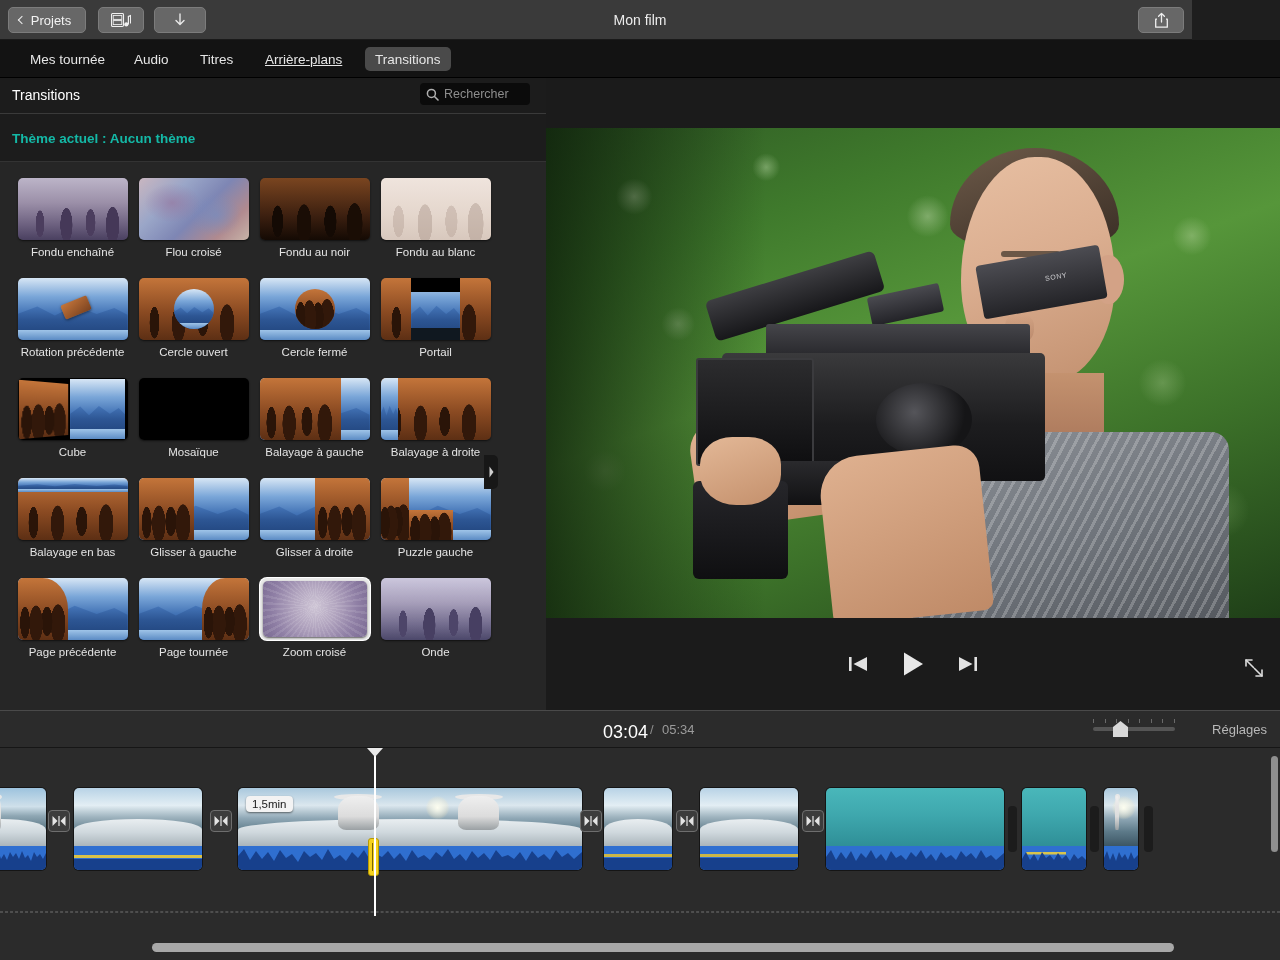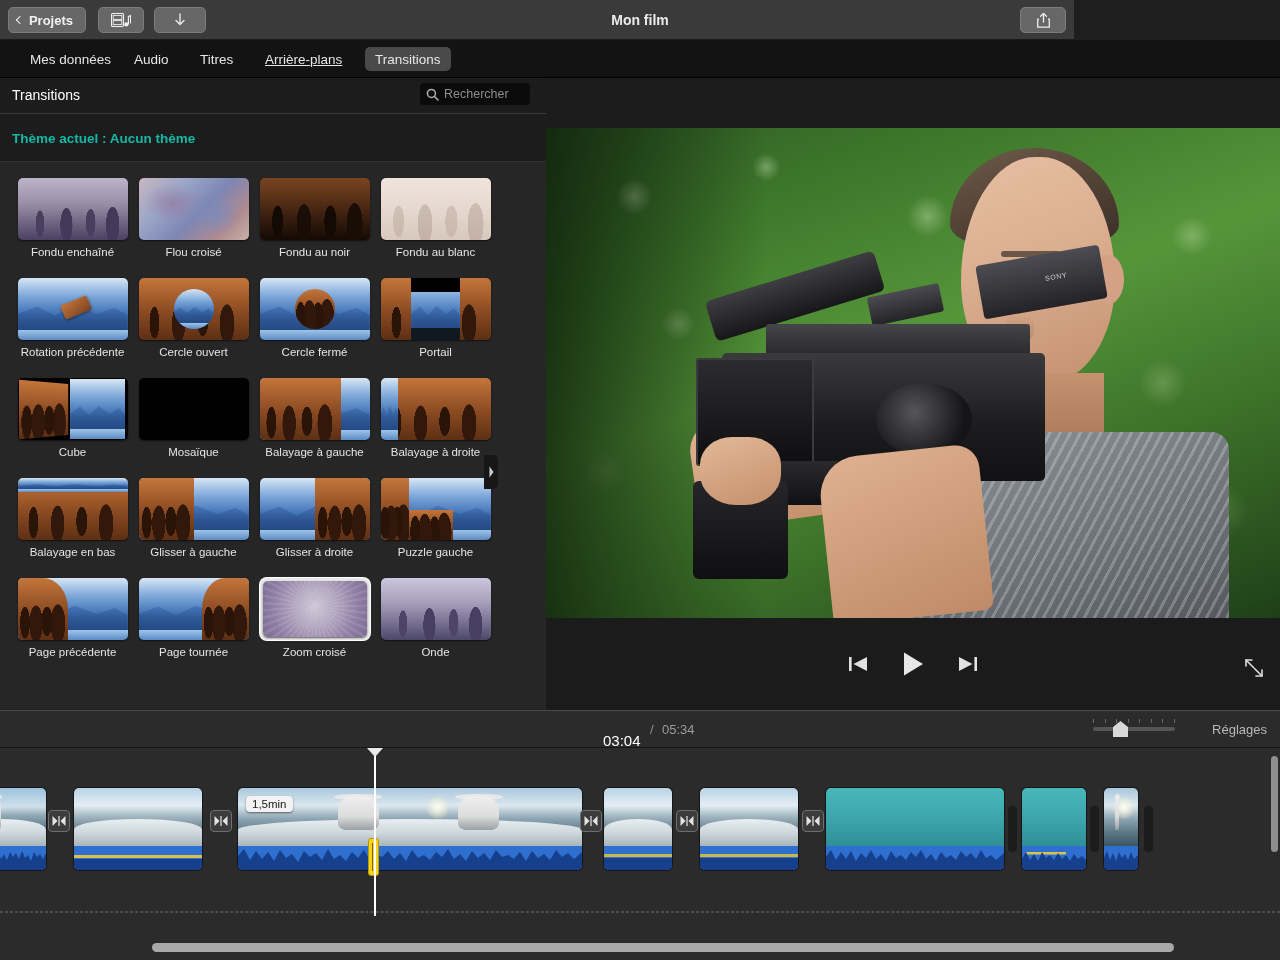--- a/index.html
+++ b/index.html
@@ -7,24 +7,23 @@
     width: 1280px; height: 960px;
     background: #1e1e1e;
     font-family: "Liberation Sans", sans-serif;
     overflow: hidden;
     -webkit-font-smoothing: antialiased;
   }
   #app { position: relative; width: 1280px; height: 960px; }
 
   
   .titlebar {
-    position: absolute; top: 0; left: 0; width: 1074px; height: 40px;
+    position: absolute; top: 0; left: 0; width: 1192px; height: 40px;
     background: #3a3a3a;
     border-bottom: 1px solid #1a1a1a;
-    font-weight: bold;
   }
   .tb-btn {
     position: absolute; top: 7px; height: 26px;
     background: #676767;
     border: 1px solid #7c7c7c;
     border-radius: 5px;
     color: #f2f2f2; font-size: 13px;
     display: flex; align-items: center; justify-content: center;
     gap: 4px;
     cursor: default;
@@ -399,21 +398,21 @@
 
   
   .tl-toolbar {
     position: absolute; top: 710px; left: 0; width: 1280px; height: 38px;
     background: #2b2b2b;
     border-top: 1px solid #4a4a4a;
     border-bottom: 1px solid #161616;
   }
   .time-cur {
     position:absolute; left: 603px; top: 11px;
-    color:#ffffff; font-size:15px;margin-top:10px;
+    color:#ffffff; font-size:18px;
   }
   .time-sep { position:absolute; left: 650px; top: 11px; color:#8e8e8e; font-size:13px; }
   .time-tot { position:absolute; left: 662px; top: 11px; color:#9b9b9b; font-size:13px; }
   .zoom-slider {
     position:absolute; right: 105px; top: 16px; width: 82px; height: 4px;
     background: #555; border-radius: 2px;
   }
   .zoom-ticks {
     position:absolute; right: 105px; top: 8px; width: 82px; height: 5px;
     display:flex; justify-content:space-between;
@@ -557,21 +556,21 @@
     <div class="tb-btn tb-share">
       <svg width="15" height="17" viewBox="0 0 15 17">
         <path d="M7.5 1.6v8.4M4.6 4.3L7.5 1.4l2.9 2.9" stroke="#f0f0f0" stroke-width="1.3" fill="none" stroke-linecap="round" stroke-linejoin="round"></path>
         <path d="M3 7.2H1.7v8h11.6v-8H12" stroke="#f0f0f0" stroke-width="1.3" fill="none" stroke-linejoin="round"></path>
       </svg>
     </div>
   </div>
 
   <div class="tabbar">
     <div class="tab" style="left:20px;">
-        <span>Mes données</span>
+        <span>Mes tournée</span>
       </div>
     <div class="tab" style="left:124px;">
         <span>Audio</span>
       </div>
     <div class="tab" style="left:190px;">
         <span>Titres</span>
       </div>
     <div class="tab" style="left:255px;text-decoration:underline;">
         <span>Arrière-plans</span>
       </div>

